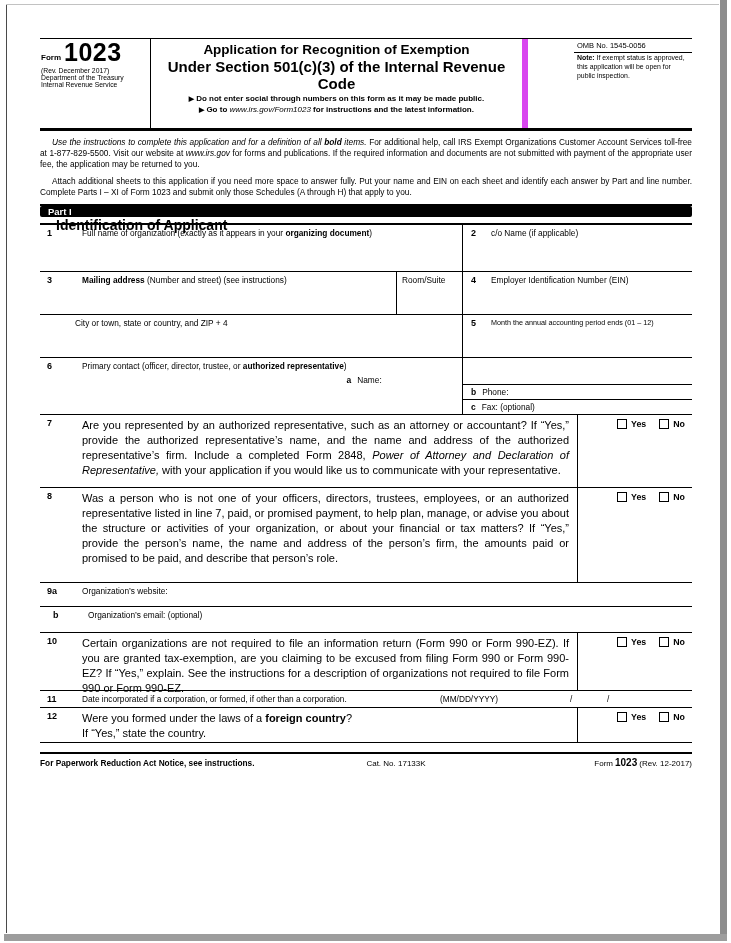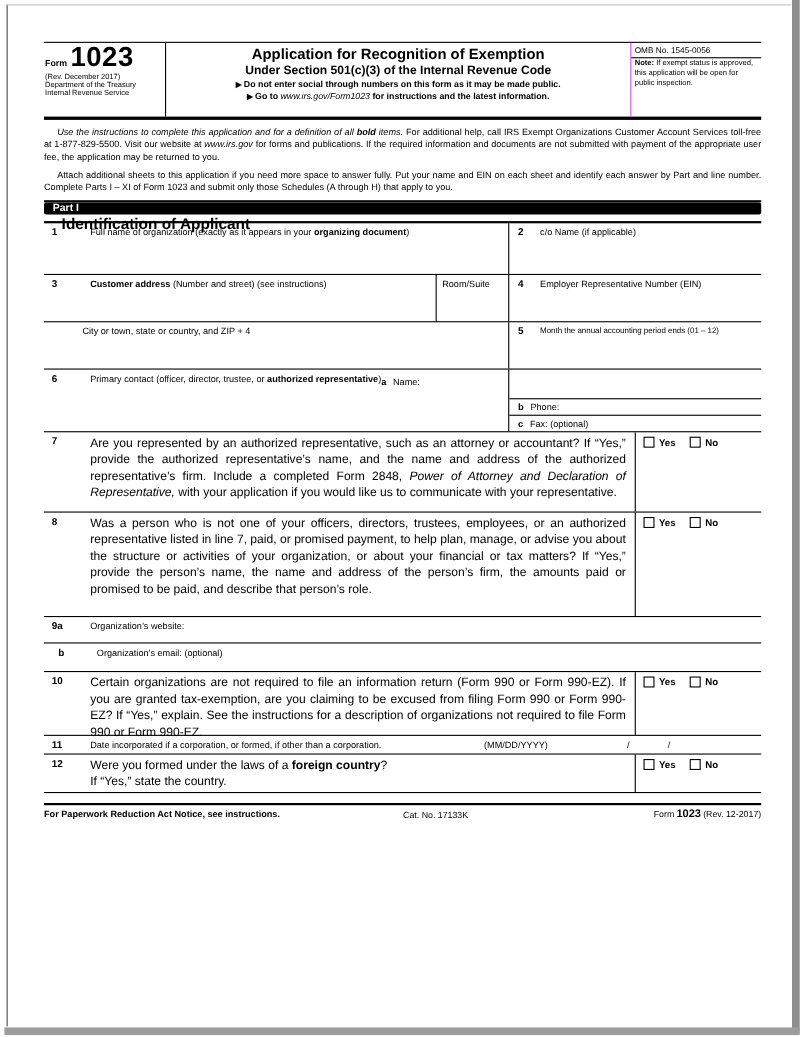--- a/index.html
+++ b/index.html
@@ -19,25 +19,25 @@
   
   .hdr { display:flex; border-top:1px solid #000; border-bottom:3px solid #000; }
   .hdr-left { width:106px; border-right:1px solid #000; padding:2px 3px 2px 1px; }
   .fnr { display:flex; align-items:flex-end; }
   .form-word { font-size:8px; font-weight:bold; margin-right:3px; padding-bottom:3px; }
   .form-num { font-size:25px; font-weight:bold; line-height:0.95; letter-spacing:0.5px; }
   .rev { font-size:6.8px; margin-top:2px; }
   .dept { font-size:6.8px; }
   .hdr-center { flex:1; text-align:center; padding:3px 6px 14px; }
   .hdr-title { font-size:13.5px; font-weight:bold; }
-  .hdr-subtitle { font-size:11px; font-weight:bold; margin-top:1px; }
+  .hdr-subtitle { font-size:15px; font-weight:bold; margin-top:1px; }
   .hdr-bullet { font-size:8px; font-weight:bold; margin-top:2px; }
   .arr { font-size:7px; margin-right:2px; }
   .bi { font-weight:normal; font-style:italic; }
-  .hdr-right { width:118px; border-left:1px solid #d946ef; display:flex; flex-direction:column; }
+  .hdr-right { width:118px; border-left:6px solid #d946ef; display:flex; flex-direction:column;padding-left:46px; }
   .omb { font-size:7.5px; padding:2px 3px; border-bottom:1px solid #000; }
   .note { font-size:6.9px; padding:1px 3px 2px; line-height:1.28; }
 
   
   .intro { padding-top:6px; font-size:8.3px; line-height:1.33; }
   .intro p { text-align:justify; text-indent:12px; margin:0 0 6px 0; }
 
   
   .part-bar { border-top:2px solid #000; border-bottom:2px solid #000; height:17px; display:flex; align-items:stretch;flex-direction:column; }
   .part-label { background:#000; color:#fff; font-weight:bold; font-size:9.5px; padding:0 8px; display:flex; align-items:center; border-radius:2px; }
@@ -54,27 +54,27 @@
   .num { font-weight:bold; font-size:9px; width:35px; flex-shrink:0; padding:3px 0 0 7px; }
   .numr { width:20px; padding-left:8px; }
   .numb { padding-left:13px; }
   .lbl { font-size:8.3px; line-height:1.3; padding-top:3px; }
   .small { font-size:7.2px; }
   .cellbody { flex:1; display:flex; flex-direction:row; min-width:0; }
   .fill { flex:1; }
   .addr-main { width:356px; display:flex; }
   .addr-room { flex:1; border-left:1px solid #000; display:flex; flex-direction:row; padding-left:5px; }
   .indent35 { padding-left:35px; }
-  .sub-a { margin-top:3px; }
+  .sub-a { margin-top:14px; }
   .sub-num { font-weight:bold; font-size:8.5px; margin-right:6px; }
   .bc-row { border-top:1px solid #000; height:14px; display:flex; align-items:center; padding-left:8px; font-size:8.3px; flex-shrink:0; }
   .qtext { flex:1; font-size:11px; line-height:1.36; text-align:justify; padding:3px 8px 0 0; min-width:0; }
   .qtext.nj { text-align:left; }
   .yncell { width:107px; flex-shrink:0; border-left:1px solid #000; padding:4px 0 0 7px; }
-  .yn { display:flex; align-items:center; }
+  .yn { display:flex; align-items:center;margin-left:32px; }
   .cb { width:10px; height:10px; border:1.5px solid #000; background:#fff; flex-shrink:0; box-sizing:border-box; }
   .cbl { font-weight:bold; font-size:8.8px; margin-left:4px; }
   .cb2 { margin-left:13px; }
   .fmt { position:absolute; left:400px; top:3px; font-size:8.3px; }
   .slash { position:absolute; top:3px; font-size:8.3px; }
   .s1 { left:530px; } .s2 { left:567px; }
 
   
   .footer-gap { height:9px; }
   .footer { position:relative; border-top:2px solid #000; padding-top:3px; display:flex; align-items:baseline; font-size:8.3px; }
@@ -143,33 +143,33 @@
             <div class="fill"></div>
           </div>
         </div>
       </div>
 
       <div class="row h42">
         <div class="cell-l">
           <div class="addr-main">
             <span class="num">3</span>
             <div class="cellbody">
-              <div class="lbl"><b>Customer address</b><span> (Number and street) (see instructions)</span></div>
+              <div class="lbl"><b>Mailing address</b><span> (Number and street) (see instructions)</span></div>
               <div class="fill"></div>
             </div>
           </div>
           <div class="addr-room">
             <div class="lbl">Room/Suite</div>
             <div class="fill"></div>
           </div>
         </div>
         <div class="cell-r">
           <span class="num numr">4</span>
           <div class="cellbody">
-            <div class="lbl">Employer Representative Number (EIN)</div>
+            <div class="lbl">Employer Identification Number (EIN)</div>
             <div class="fill"></div>
           </div>
         </div>
       </div>
 
       <div class="row h42">
         <div class="cell-l">
           <div class="cellbody indent35">
             <div class="lbl">City or town, state or country, and ZIP + 4</div>
             <div class="fill"></div>

